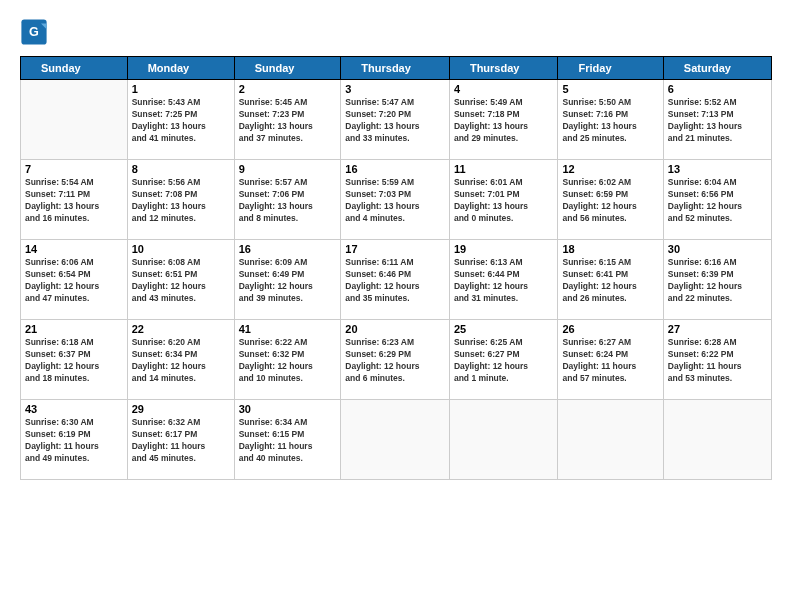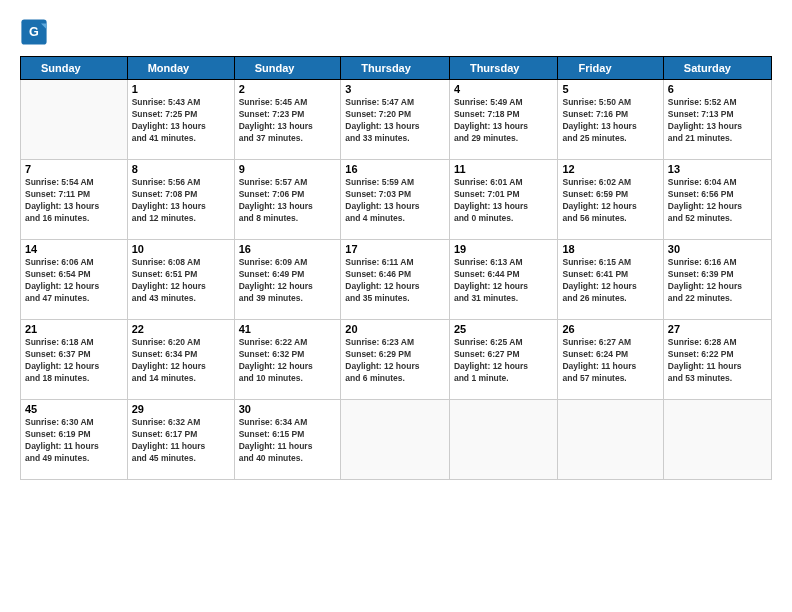--- a/index.html
+++ b/index.html
@@ -238,21 +238,21 @@
             <span class="day-num">26</span>
             <div class="day-info">Sunrise: 6:27 AM<br>Sunset: 6:24 PM<br>Daylight: 11 hours<br>and 57 minutes.</div>
           </td>
           <td>
             <span class="day-num">27</span>
             <div class="day-info">Sunrise: 6:28 AM<br>Sunset: 6:22 PM<br>Daylight: 11 hours<br>and 53 minutes.</div>
           </td>
         </tr>
         <tr>
           <td>
-            <span class="day-num">45</span>
+            <span class="day-num">43</span>
             <div class="day-info">Sunrise: 6:30 AM<br>Sunset: 6:19 PM<br>Daylight: 11 hours<br>and 49 minutes.</div>
           </td>
           <td>
             <span class="day-num">29</span>
             <div class="day-info">Sunrise: 6:32 AM<br>Sunset: 6:17 PM<br>Daylight: 11 hours<br>and 45 minutes.</div>
           </td>
           <td>
             <span class="day-num">30</span>
             <div class="day-info">Sunrise: 6:34 AM<br>Sunset: 6:15 PM<br>Daylight: 11 hours<br>and 40 minutes.</div>
           </td>

